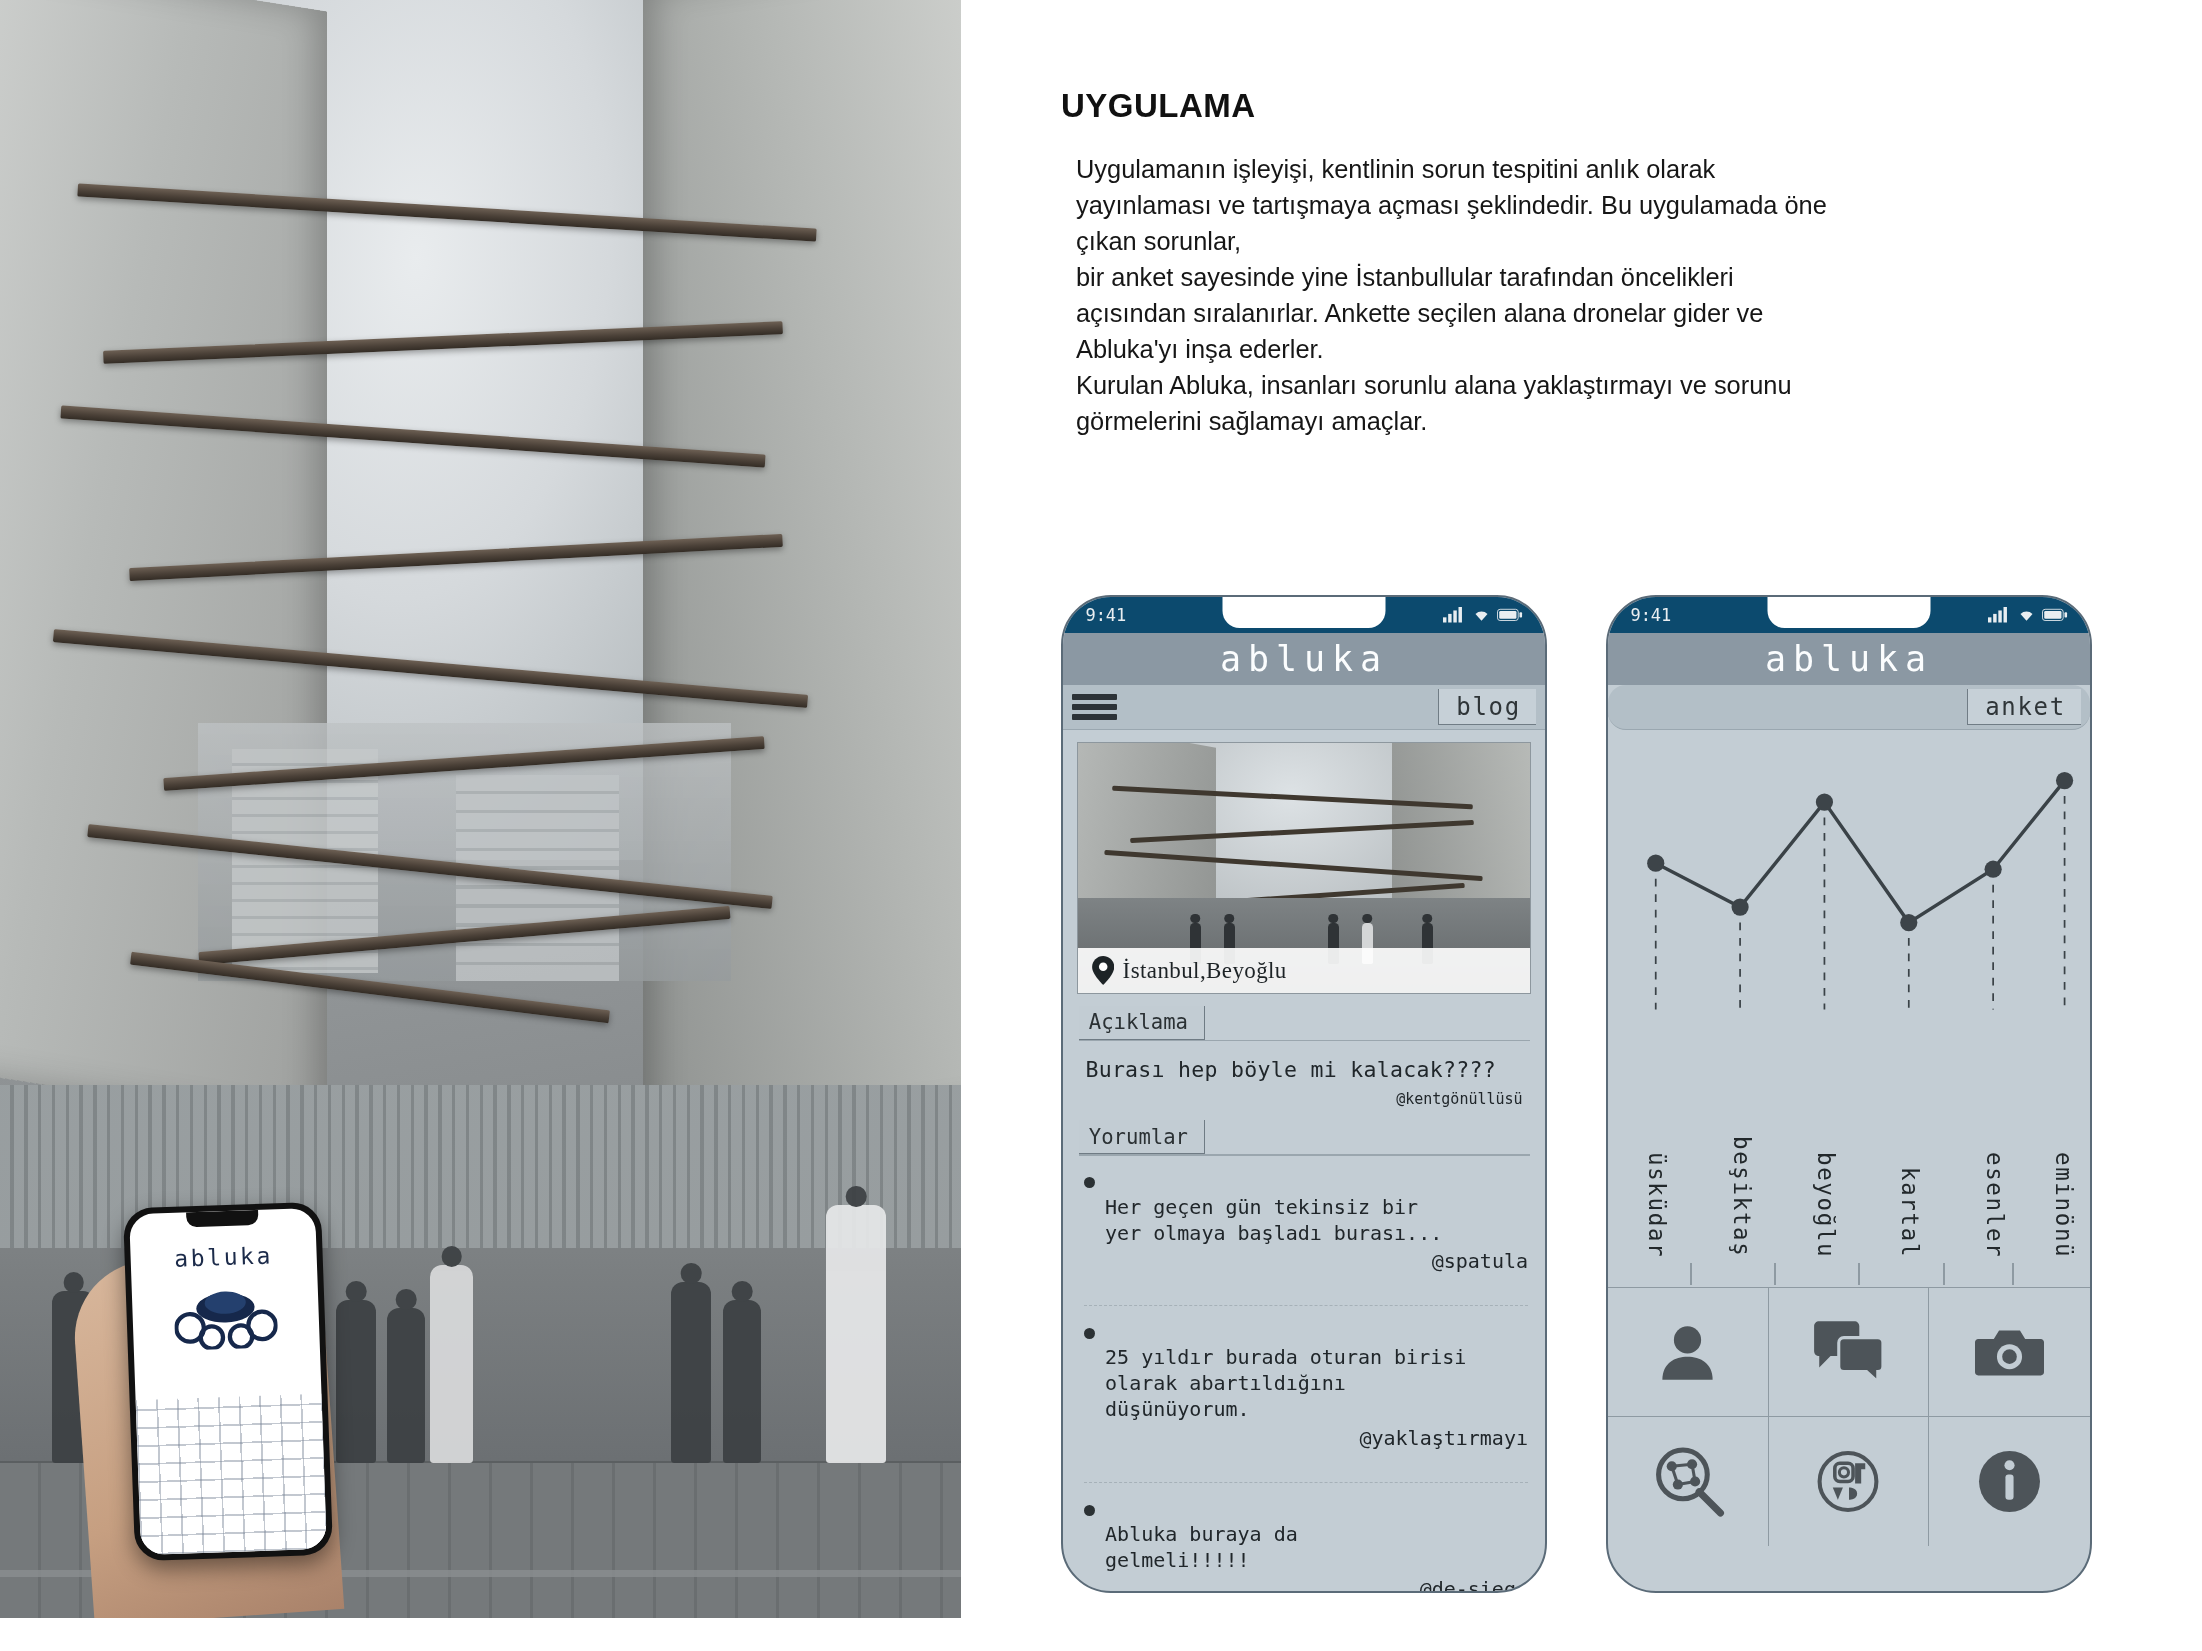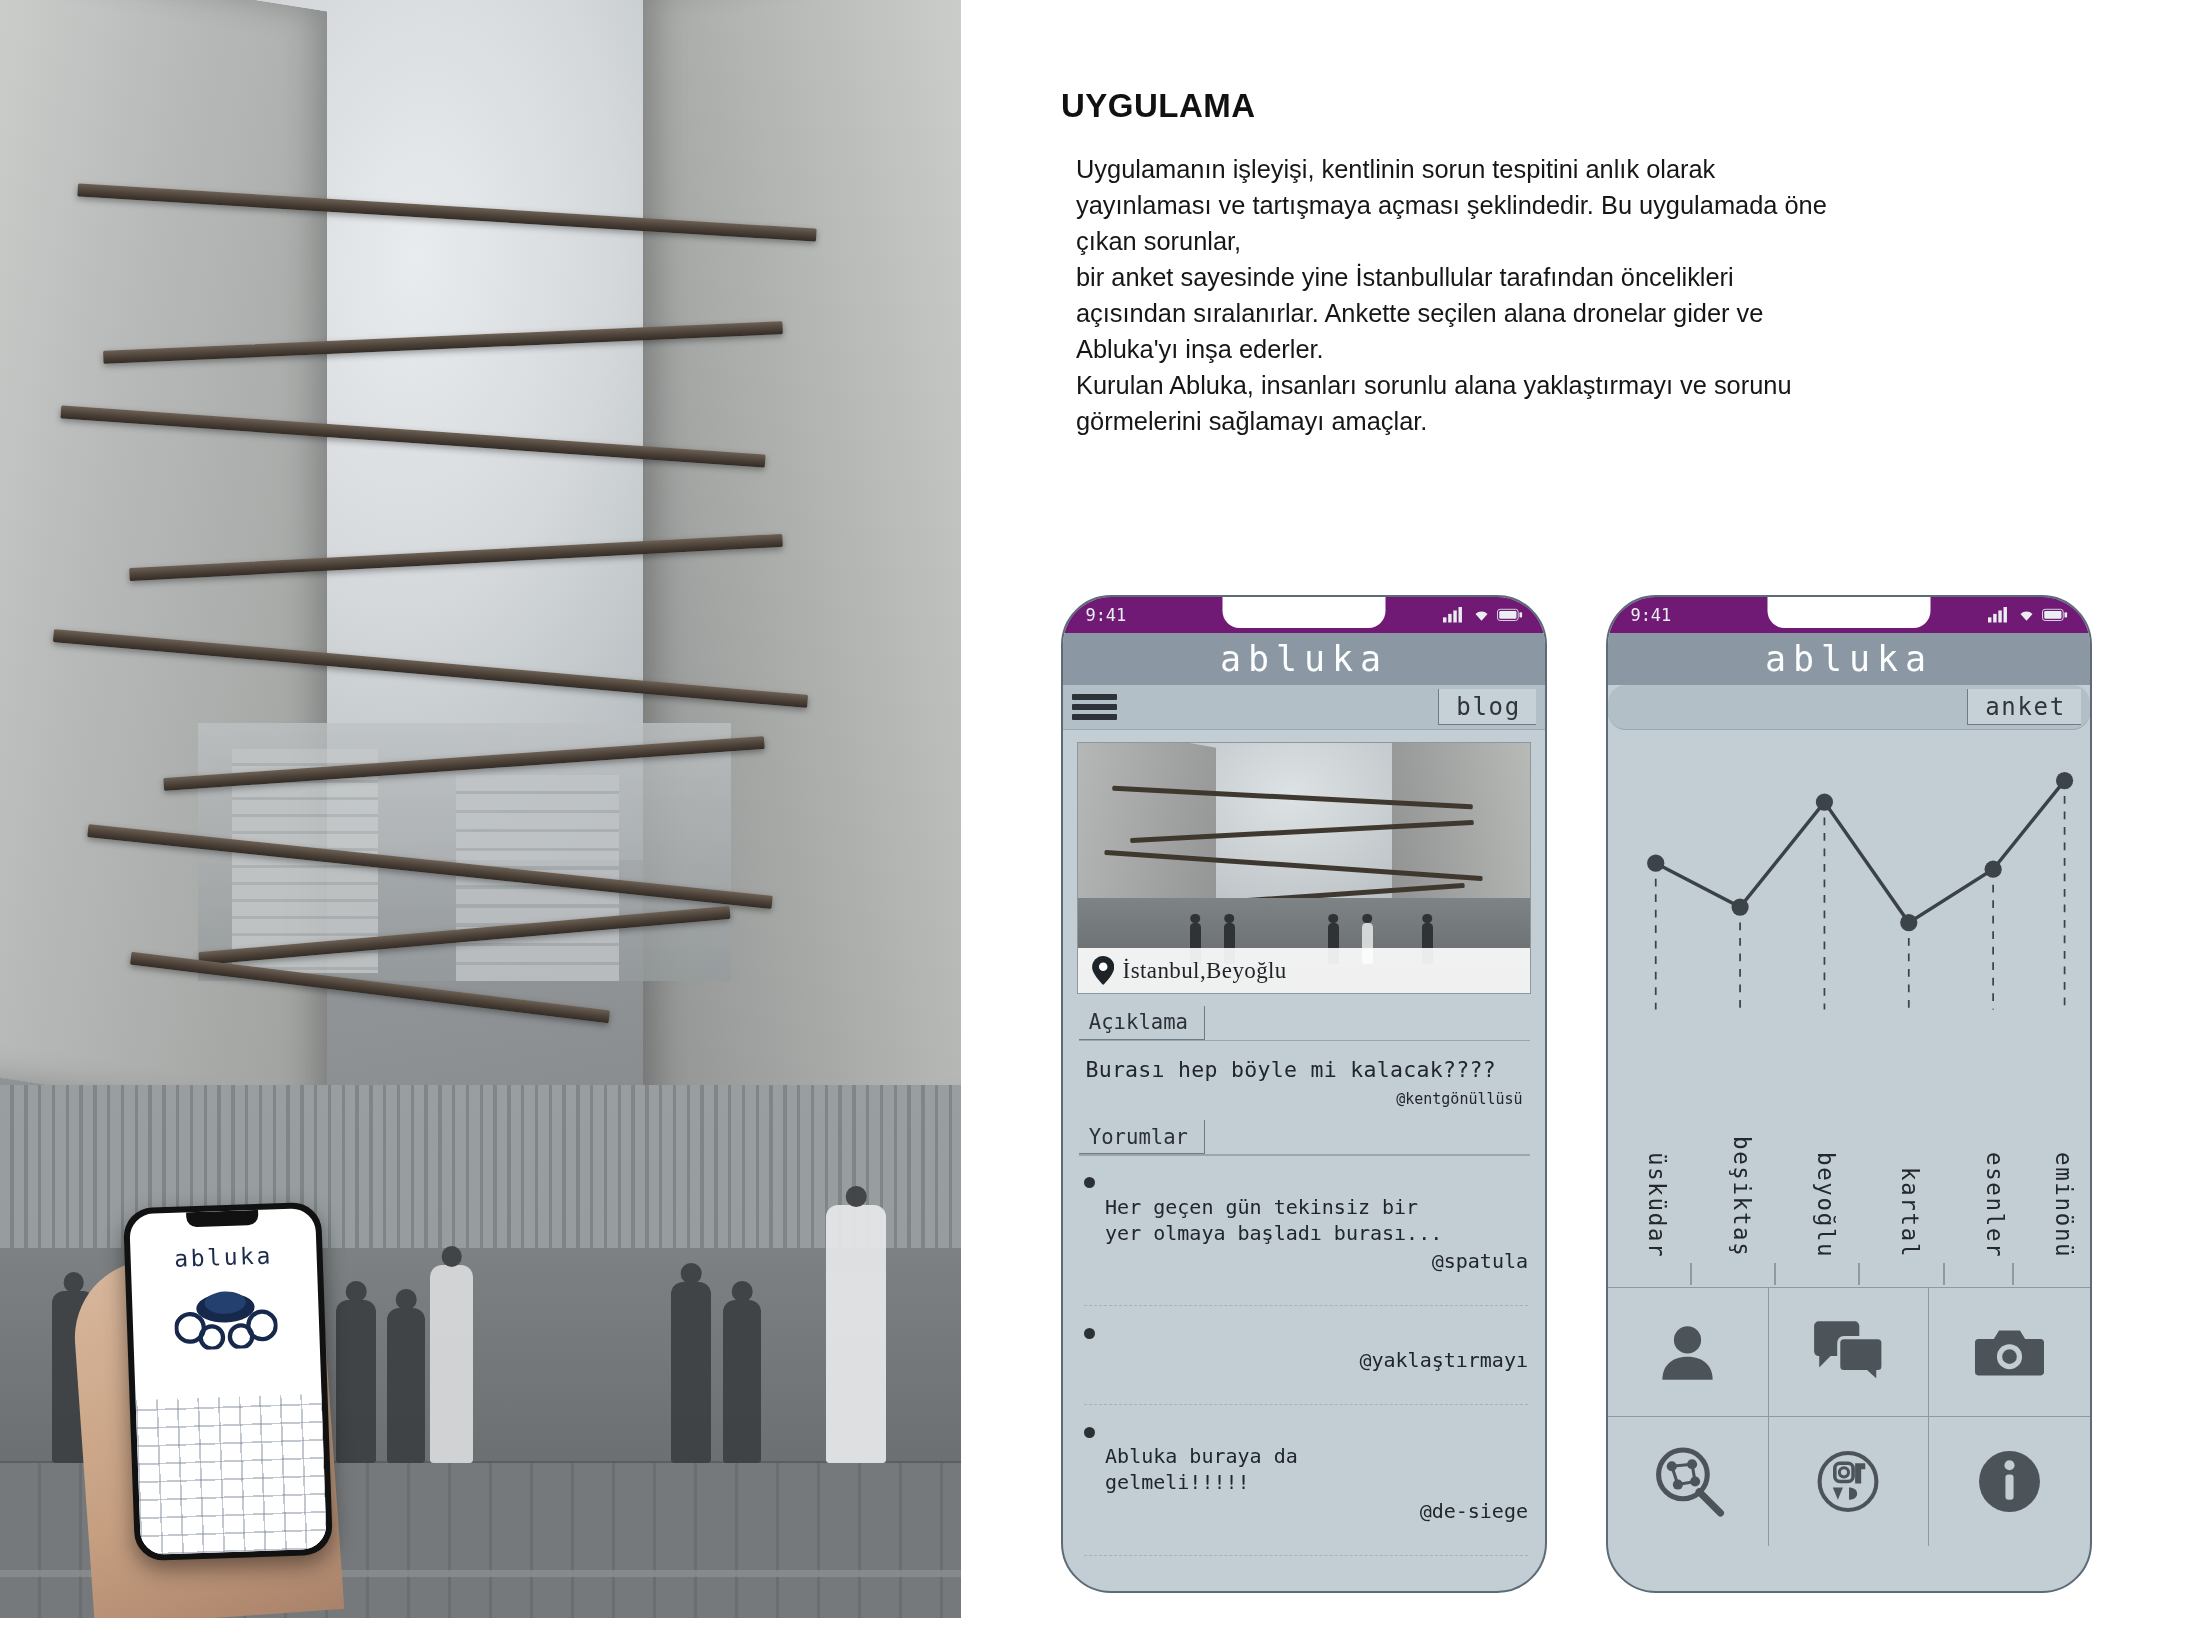--- a/index.html
+++ b/index.html
@@ -210,21 +210,21 @@
     border-radius: 50px;
     background: #c3cdd4;
     overflow: hidden;
   }
   .phone-a { left: 100px; top: 595px; }
   .phone-b { left: 645px; top: 595px; }
 
   .statusbar {
     position: relative;
     height: 36px;
-    background: #701a75;
+    background: #0c4a6e;
     display: flex;
     align-items: center;
     justify-content: space-between;
     padding: 0 22.4px;
     box-sizing: border-box;
   }
   .status-time {
     font-family: "DejaVu Sans Mono", monospace;
     font-size: 17px;
     color: #e9eef1;
@@ -597,20 +597,23 @@
       <span class="dot"></span>
       <span class="comment-body">
         <span>Her geçen gün tekinsiz bir
   yer olmaya başladı burası...</span>
         <span class="comment-handle">@spatula</span>
       </span>
     </div>
     <div class="comment">
       <span class="dot"></span>
       <span class="comment-body">
+        <span>25 yıldır burada oturan birisi
+olarak abartıldığını
+düşünüyorum.</span>
         <span class="comment-handle">@yaklaştırmayı</span>
       </span>
     </div>
     <div class="comment">
       <span class="dot"></span>
       <span class="comment-body">
         <span>Abluka buraya da
 gelmeli!!!!!</span>
         <span class="comment-handle">@de-siege</span>
       </span>

